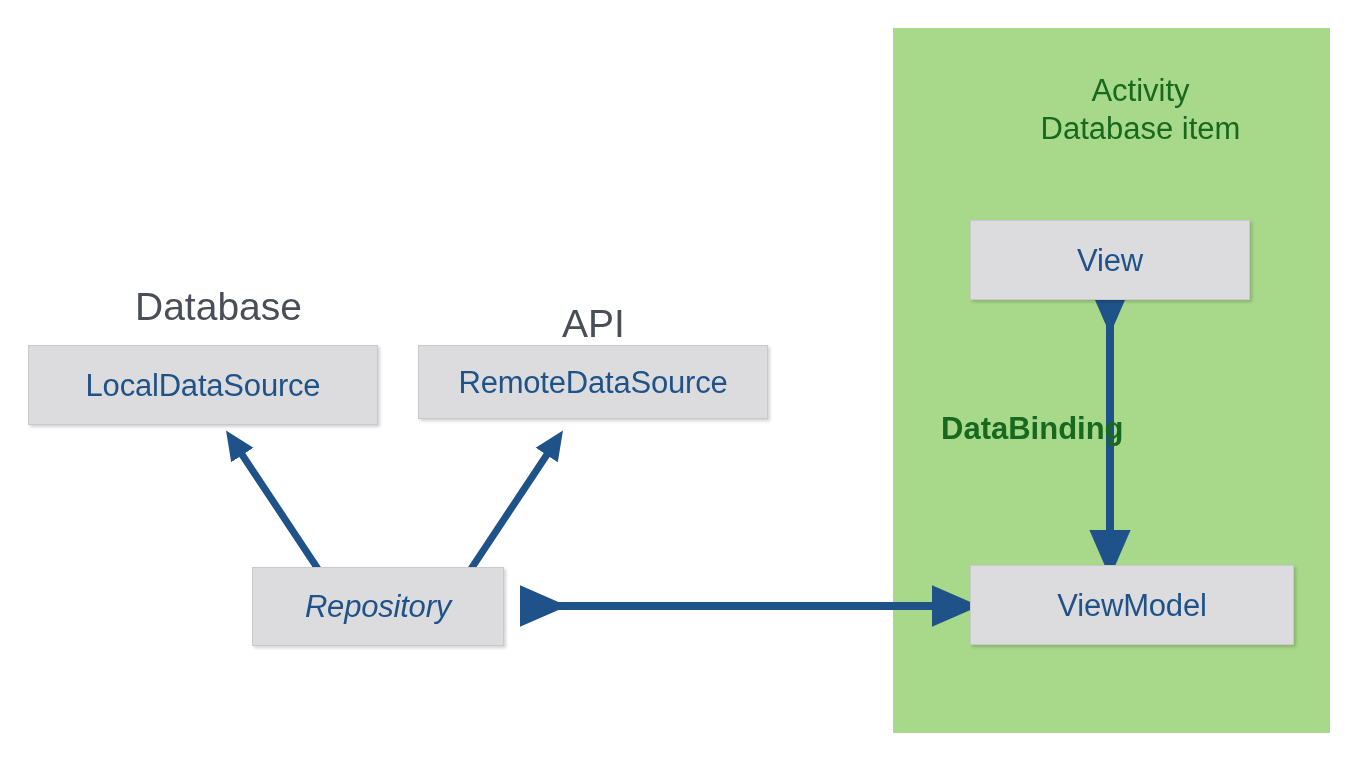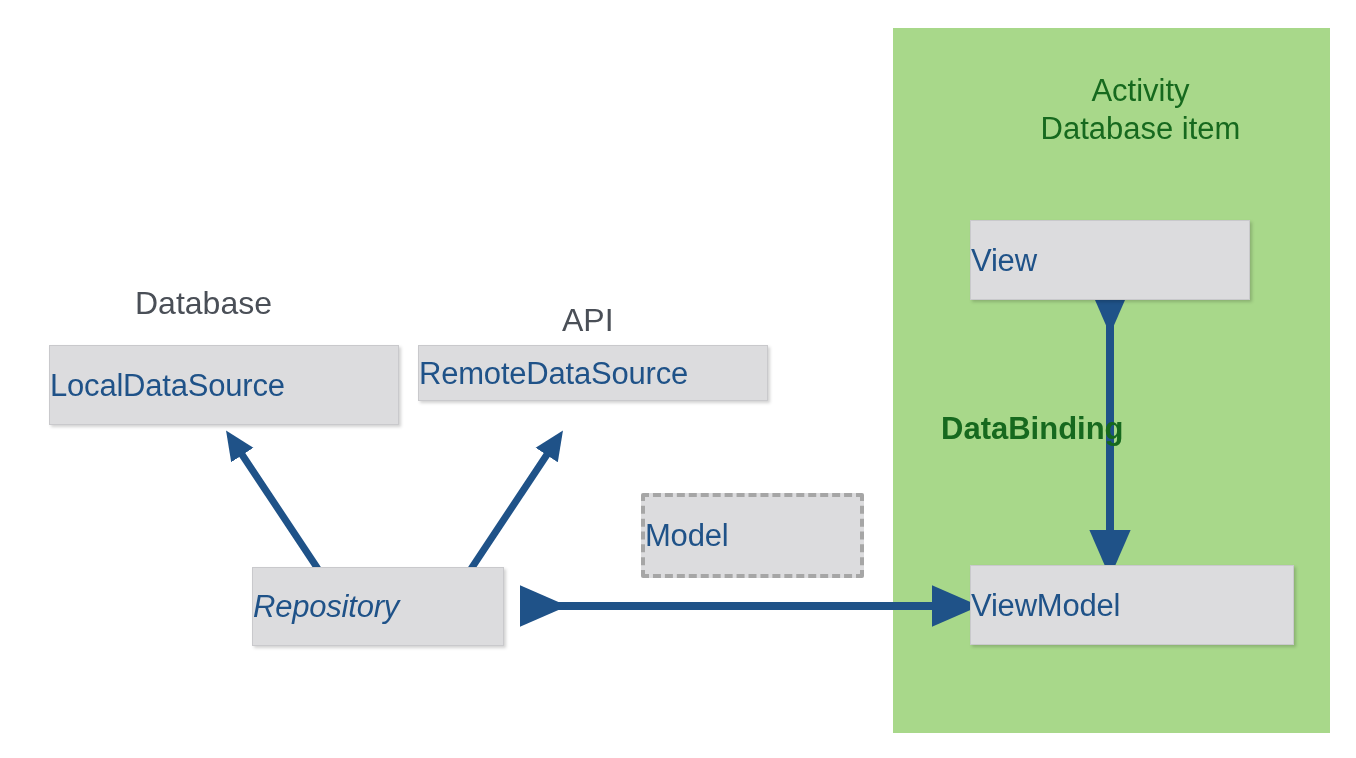--- a/index.html
+++ b/index.html
@@ -30,49 +30,49 @@
   }
 
   
   .box {
     position: absolute;
     background: #dcdcde;
     border: 1px solid #c9c9cc;
     box-shadow: 2px 2px 3px rgba(0,0,0,0.18);
     display: flex;
     align-items: center;
-    justify-content: flex-start;
+    justify-content: center;
     box-sizing: border-box;
   }
   .box .box-label {
     color: #1f5288;
     font-size: 31px;
     line-height: 1;
     white-space: nowrap;
     letter-spacing: -0.2px;
   }
   .box.dashed {
     border: 4px dashed #a6a6a6;
     box-shadow: none;
     background: #dcdcde;
     border-radius: 2px;
   }
 
   
-  #box-local   { left: 28px;  top: 345px; width: 350px; height: 80px; margin-left: 21px; }
-  #box-remote  { left: 418px; top: 345px; width: 350px; height: 56px; }
+  #box-local   { left: 28px;  top: 345px; width: 350px; height: 80px; }
+  #box-remote  { left: 418px; top: 345px; width: 350px; height: 74px; }
   #box-repo    { left: 252px; top: 567px; width: 252px; height: 79px; font-style: italic; }
   #box-model   { left: 641px; top: 493px; width: 223px; height: 85px; }
   #box-view    { left: 970px; top: 220px; width: 280px; height: 80px; }
   #box-vm      { left: 970px; top: 565px; width: 324px; height: 80px; }
 
   
   .caption {
     position: absolute;
-    font-size: 32px;
+    font-size: 39px;
     line-height: 1;
     color: #4a4f57;
     white-space: nowrap;
   }
   #cap-database { left: 135px; top: 287px; }
   #cap-api      { left: 562px; top: 304px; text-align: right; }
 
   .green-text {
     position: absolute;
     color: #16691e;
@@ -153,23 +153,20 @@
   </div>
 
   <div class="box" id="box-remote">
     <span class="box-label">RemoteDataSource</span>
   </div>
 
   <div class="box" id="box-repo">
     <span class="box-label">Repository</span>
   </div>
 
-  <div class="box dashed" id="box-model">
-    <span class="box-label">Model</span>
-  </div>
 
   <div class="box" id="box-view">
     <span class="box-label">View</span>
   </div>
 
   <div class="box" id="box-vm">
     <span class="box-label">ViewModel</span>
   </div>
 
 </div>

